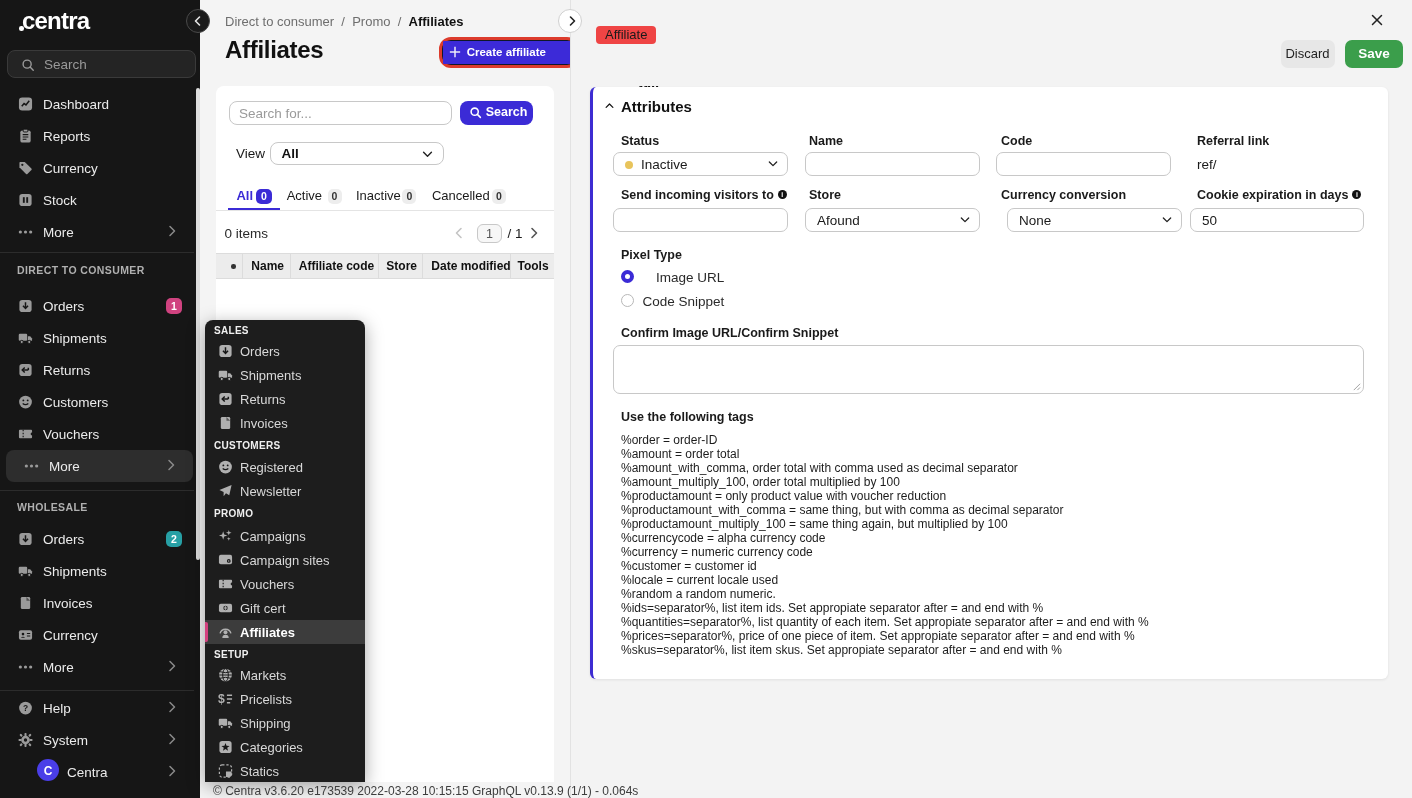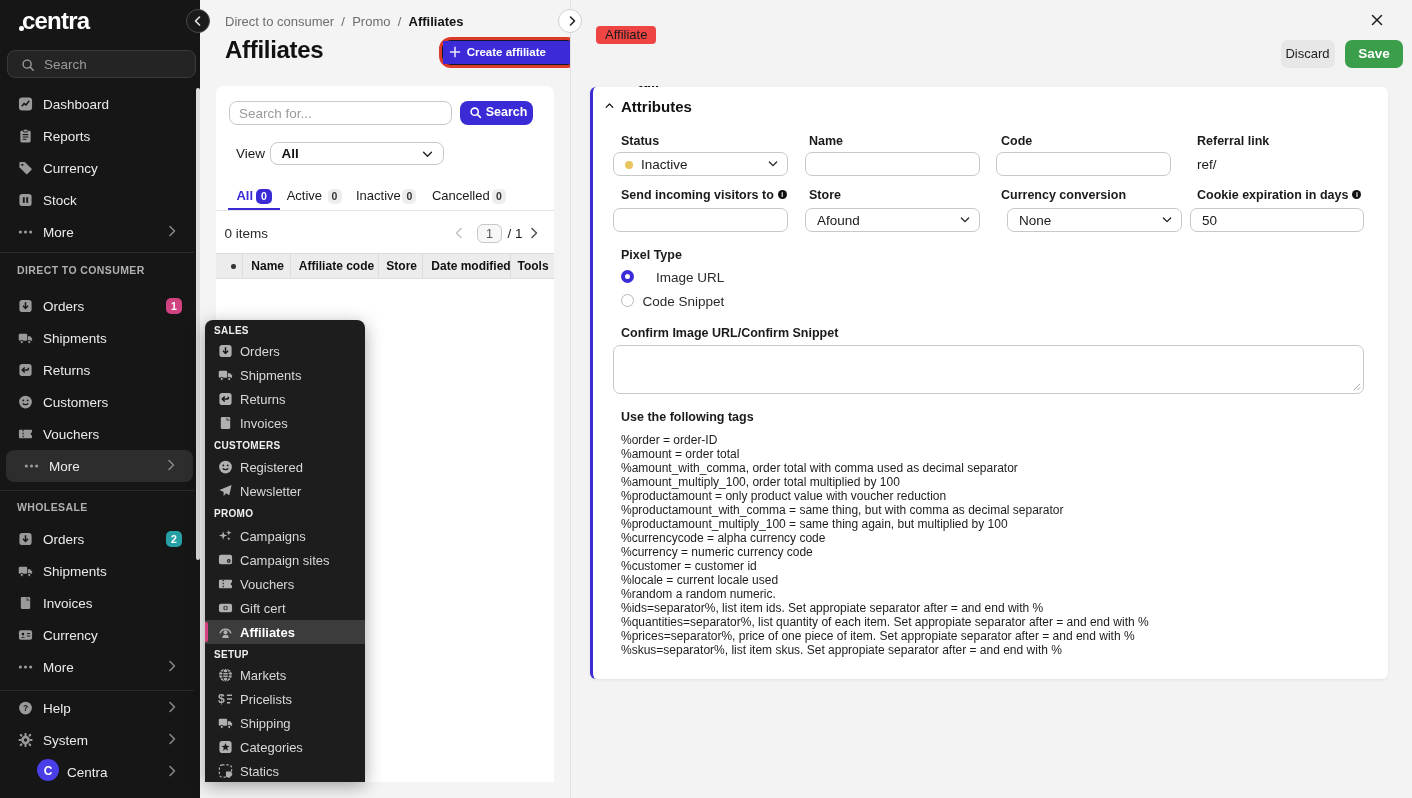--- a/index.html
+++ b/index.html
@@ -556,14 +556,15 @@
 %skus=separator%, list item skus. Set appropiate separator after = and end with %</div>
     </div>
   </div>
 
   <div class="abs" style="left:558px; top:9px; width:24px; height:24px; border-radius:50%; background:#fff; border:1px solid #d0d0d0; z-index:40;">
     <svg class="abs" style="left:8px; top:5px;" width="10" height="12" viewBox="0 0 10 12">
         <polyline points="3.5,2 7.5,6 3.5,10" fill="none" stroke="#222" stroke-width="1.6" stroke-linecap="round" stroke-linejoin="round"></polyline>
       </svg>
   </div>
 
+  <div class="abs" style="left:213px; top:784px; font-size:12px; color:#3d3d3d; z-index:50;">© Centra v3.6.20 e173539 2022-03-28 10:15:15 GraphQL v0.13.9 (1/1) - 0.064s</div>
 
 </div>
 
 </body></html>

